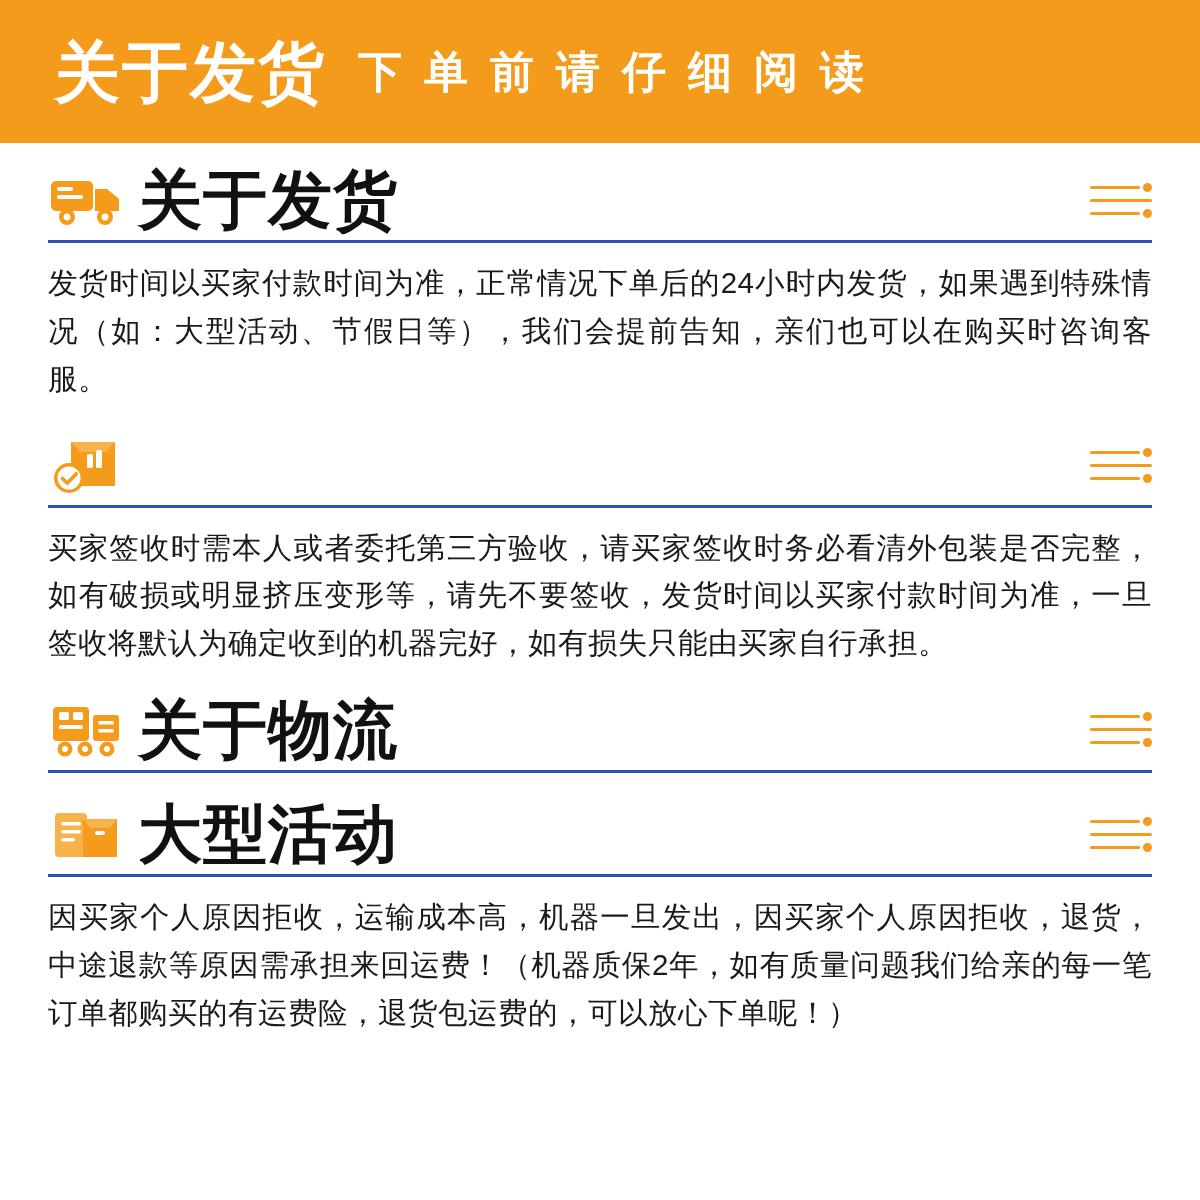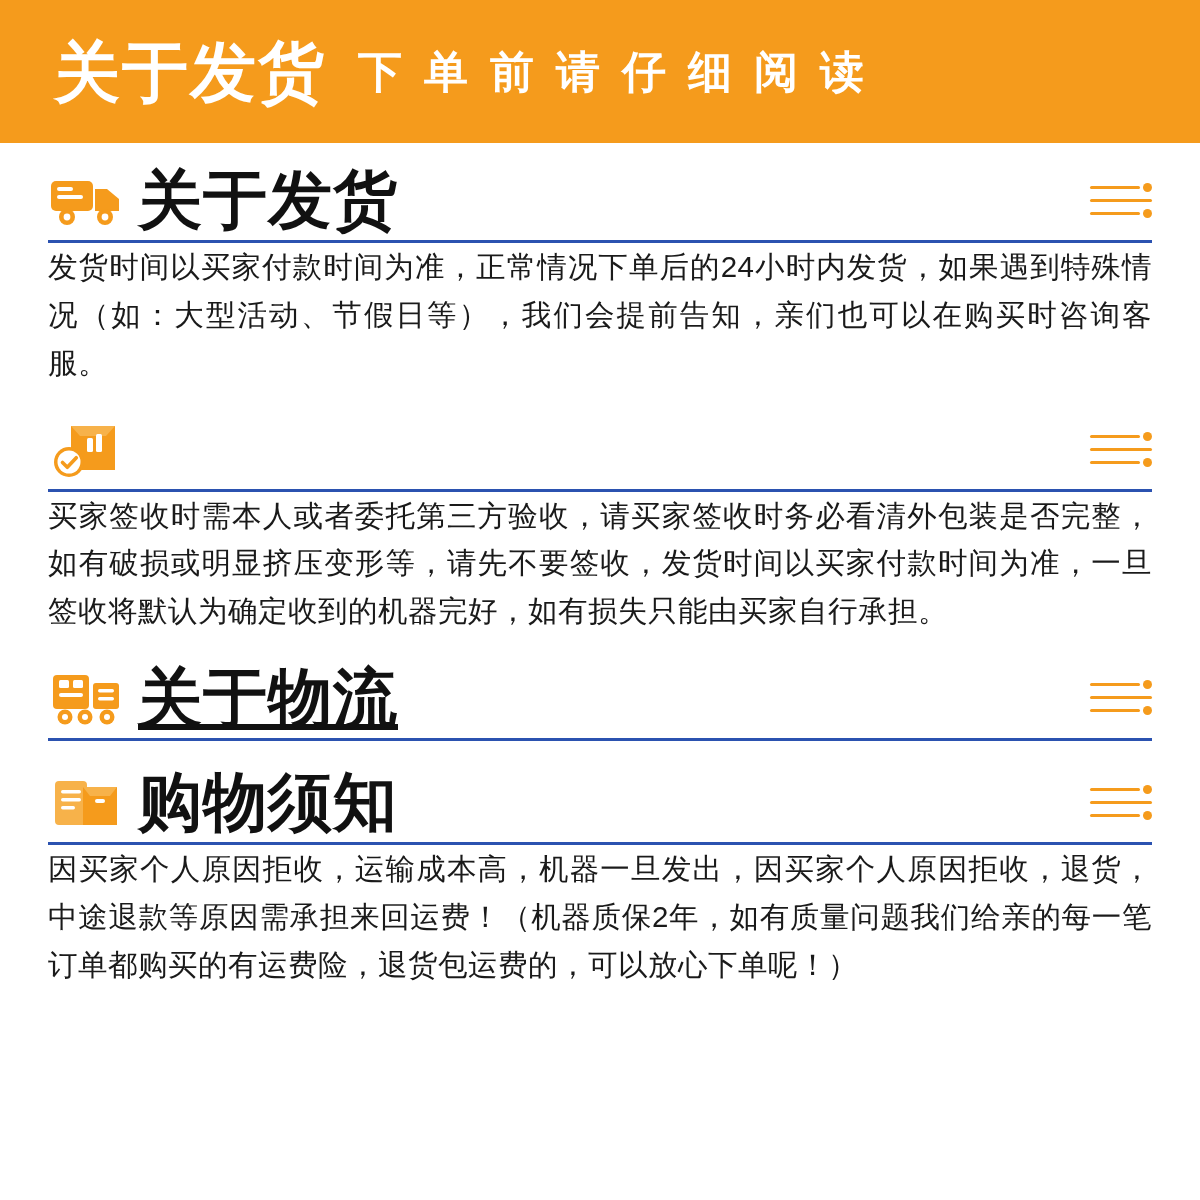--- a/index.html
+++ b/index.html
@@ -92,32 +92,33 @@
     position: absolute;
     width: 9px; height: 9px;
     border-radius: 50%;
     background: #F59B1C;
     display: block;
   }
   .lines b:nth-of-type(1) { top: 1px;  left: 53px; }
   .lines b:nth-of-type(2) { top: 27px; left: 53px; }
 
   .sec-body {
+    margin-top: 16px;
     font-size: 29.5px;
     line-height: 1.62;
     color: #1a1a1a;
     letter-spacing: 0.5px;
     text-align: justify;
     font-weight: 500;
   }
 
   
   #sec-0 { padding-top: 24px; }
   #sec-1 { padding-top: 30px; }
-  #sec-2 { padding-top: 30px; text-decoration: underline; }
+  #sec-2 { padding-top: 30px; }
   #sec-3 { padding-top: 28px; }
 
   svg { display: block; }
 </style>
 </head>
 <body>
 
 <div class="banner">
   <div class="banner-title">关于发货</div>
   <div class="banner-sub">下单前请仔细阅读</div>
@@ -211,21 +212,21 @@
         <svg width="74" height="60" viewBox="0 0 74 60">
           <rect x="6" y="8" width="32" height="44" rx="4" fill="#F7B24A"></rect>
           <rect x="12" y="17" width="20" height="3.4" rx="1.7" fill="#ffffff"></rect>
           <rect x="12" y="25" width="20" height="3.4" rx="1.7" fill="#ffffff"></rect>
           <rect x="12" y="33" width="14" height="3.4" rx="1.7" fill="#ffffff"></rect>
           <path d="M34 14h34v38H34z" fill="#F59B1C"></path>
           <path d="M34 14h34l-7 9H41z" fill="#F7B24A"></path>
           <rect x="46" y="26" width="10" height="4" rx="2" fill="#ffffff"></rect>
         </svg>
       </div>
-      <div class="sec-title">购物须知</div>
+      <div class="sec-title">大型活动</div>
       <div class="lines">
         <i></i>
           <i></i>
           <i></i>
           <b></b>
           <b></b>
       </div>
     </div>
     <div class="sec-body">因买家个人原因拒收，运输成本高，机器一旦发出，因买家个人原因拒收，退货，中途退款等原因需承担来回运费！（机器质保2年，如有质量问题我们给亲的每一笔订单都购买的有运费险，退货包运费的，可以放心下单呢！）</div>
   </div>

